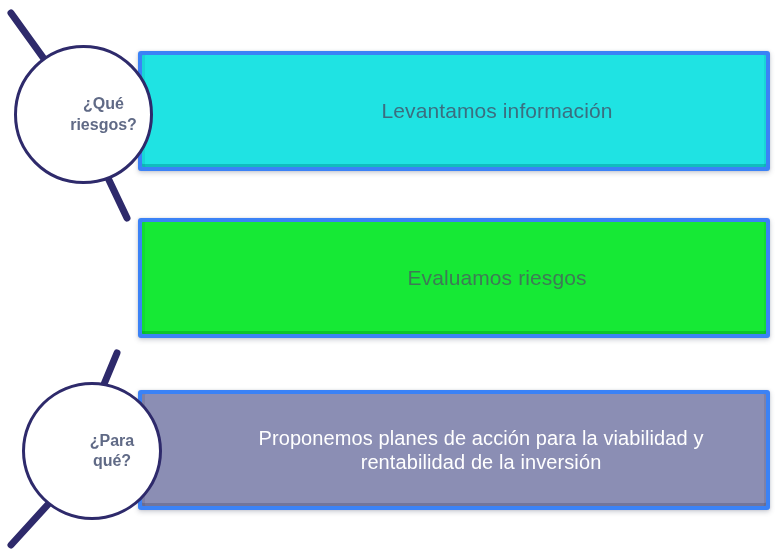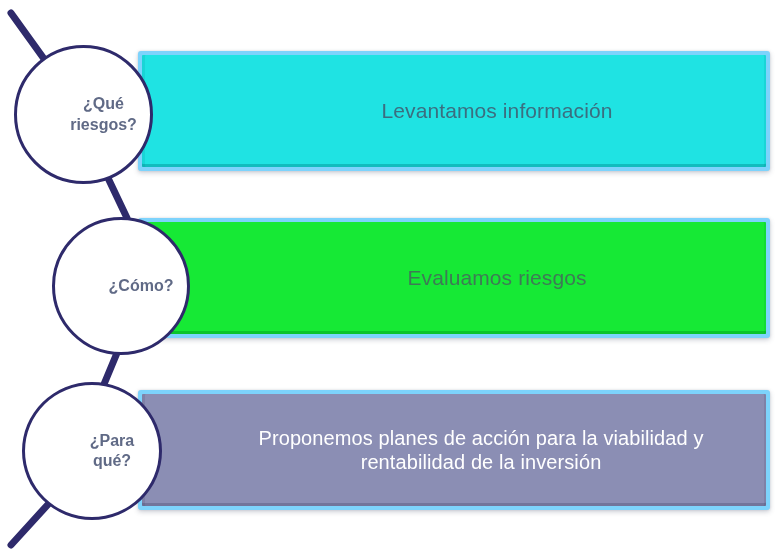--- a/index.html
+++ b/index.html
@@ -26,21 +26,21 @@
     width: 779px;
     height: 556px;
     z-index: 1;
     pointer-events: none;
   }
 
   
   .bar-frame {
     position: absolute;
     z-index: 2;
-    background: #7dd3fc;
+    background: #3b82f6;
     padding: 4px;
     box-sizing: border-box;
     border-radius: 3px;
     box-shadow: 0 2px 5px rgba(90, 95, 120, 0.30),
                 0 0 2px rgba(90, 95, 120, 0.20);
   }
   .bar {
     position: relative;
     width: 100%;
     height: 100%;
@@ -150,21 +150,18 @@
     </div>
   </div>
 
   <div class="node-circle" id="circle-1">
     <div class="node-label">
       <span>¿Qué</span><br>
       <span>riesgos?</span>
     </div>
   </div>
 
-  <div class="node-circle" id="circle-2">
-    <div class="node-label">¿Cómo?</div>
-  </div>
 
   <div class="node-circle" id="circle-3">
     <div class="node-label">¿Para qué?</div>
   </div>
 
 </div>
 
 </body></html>

